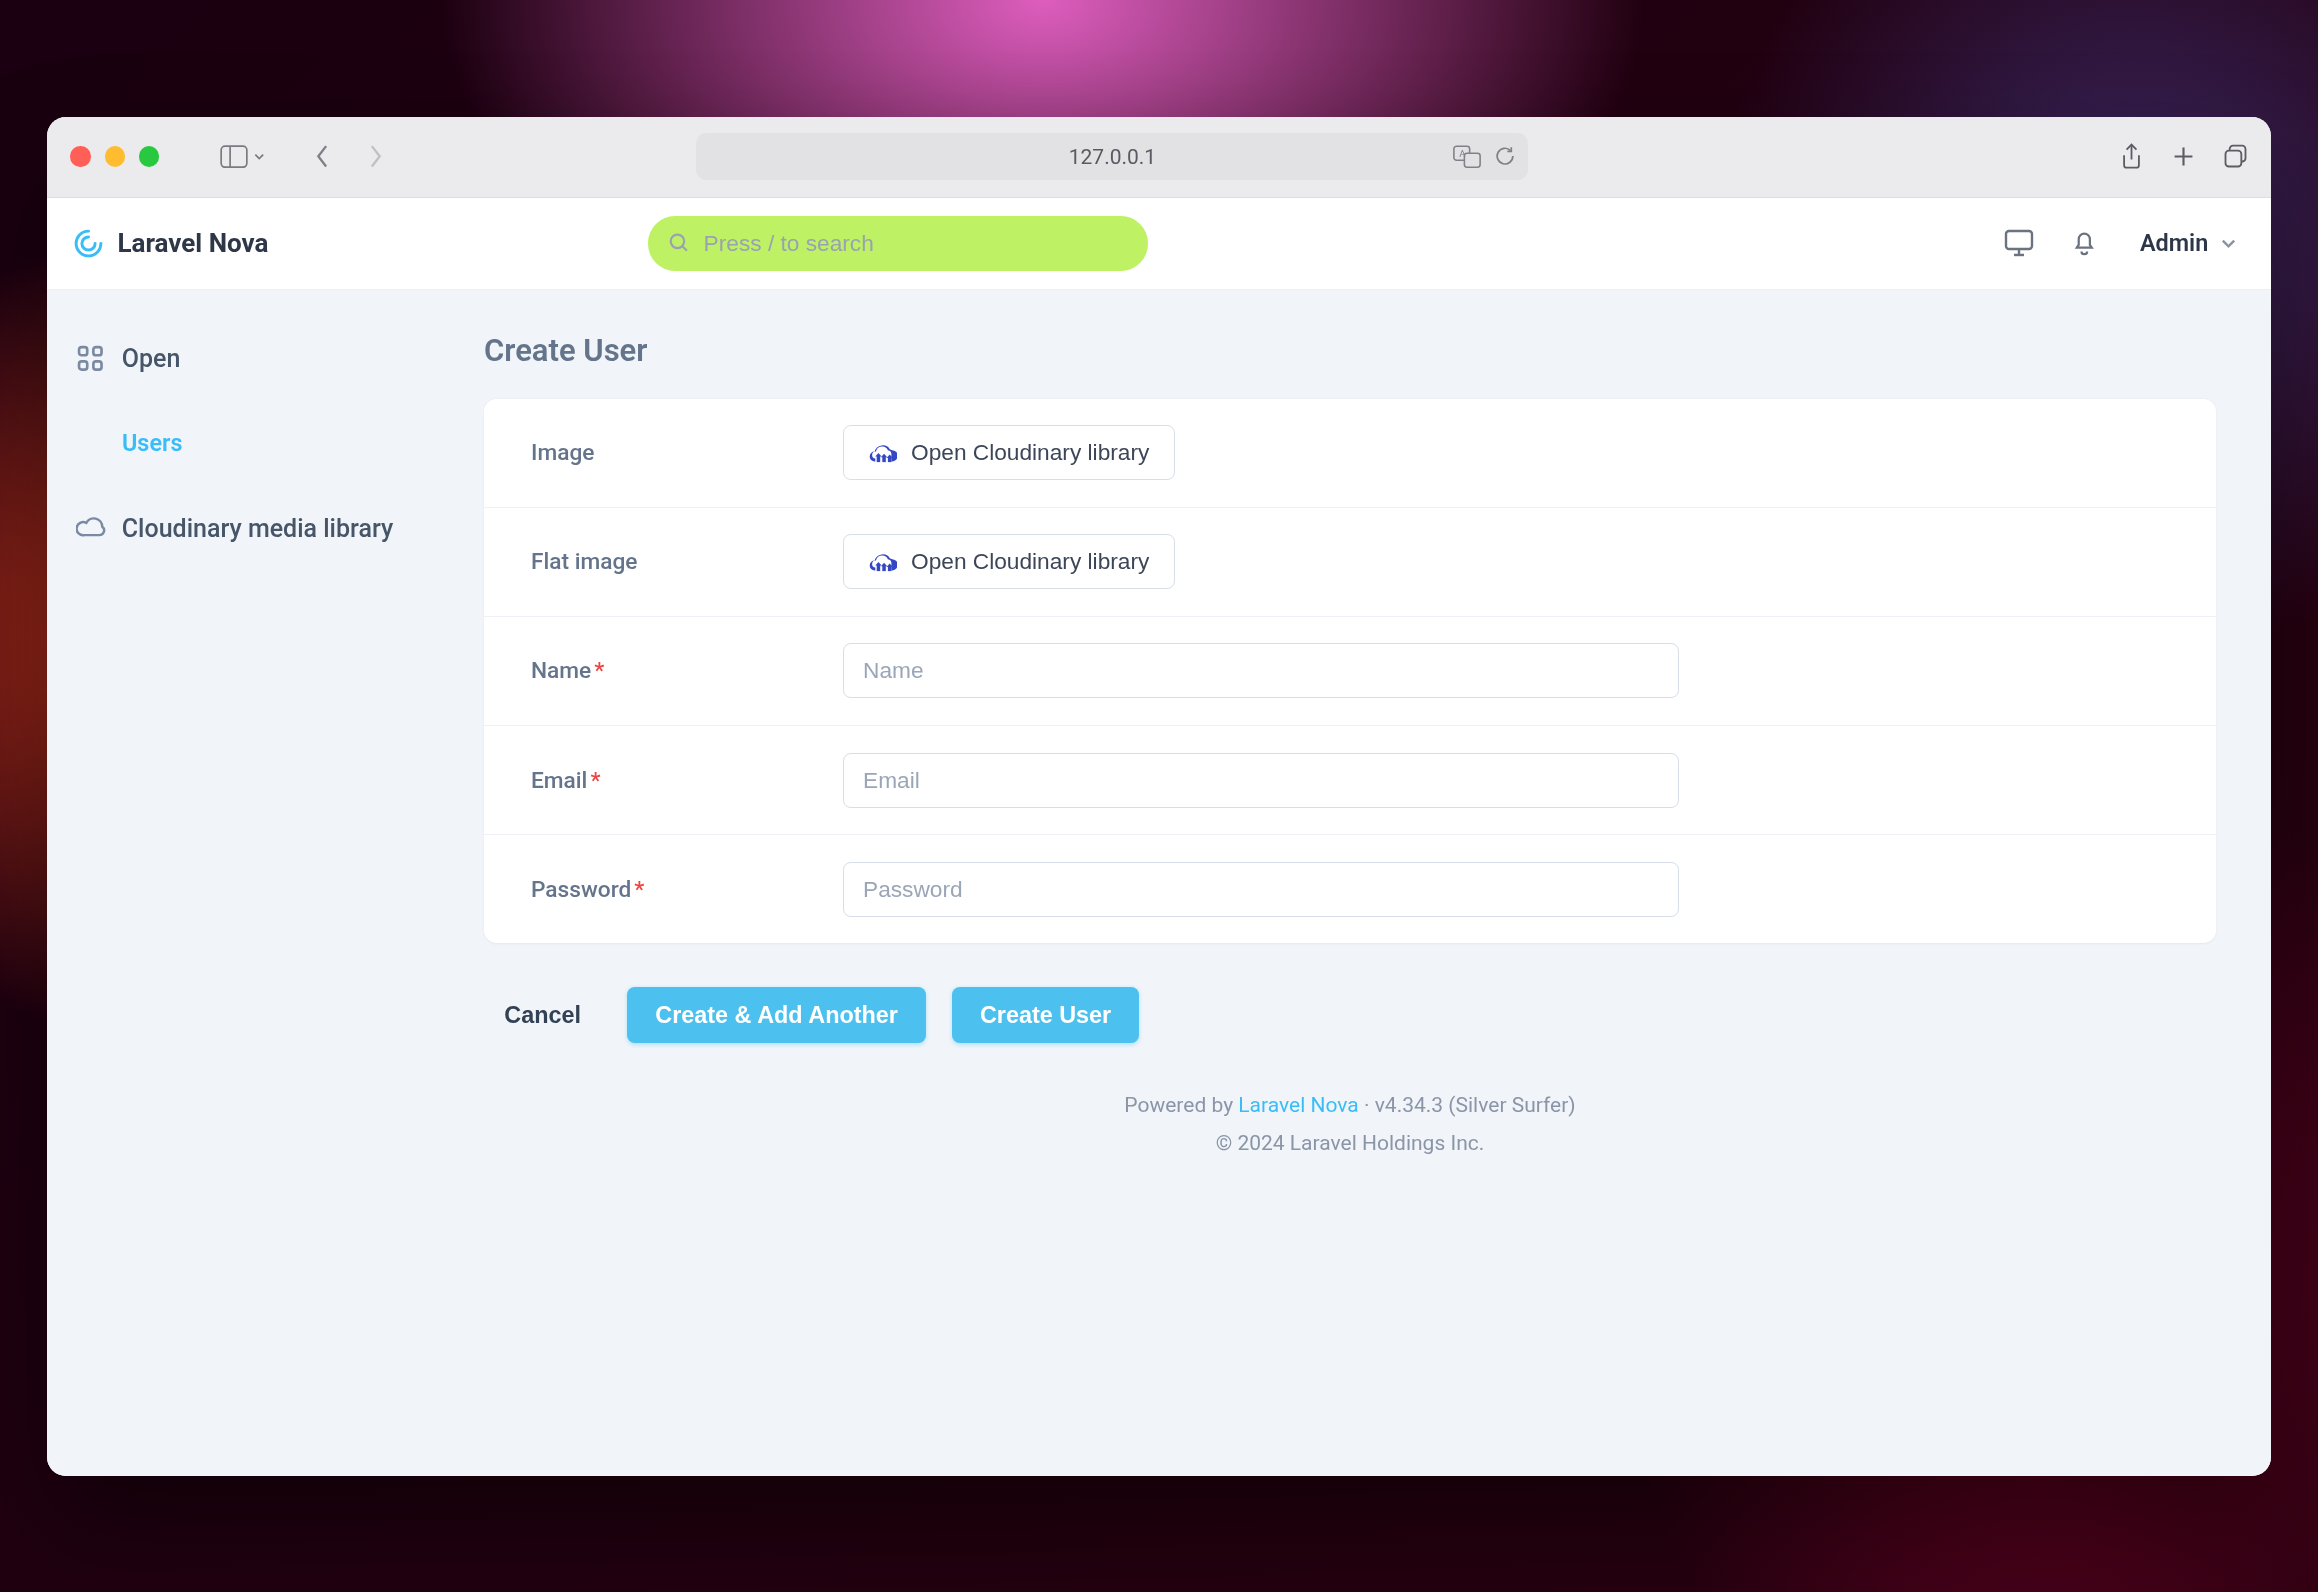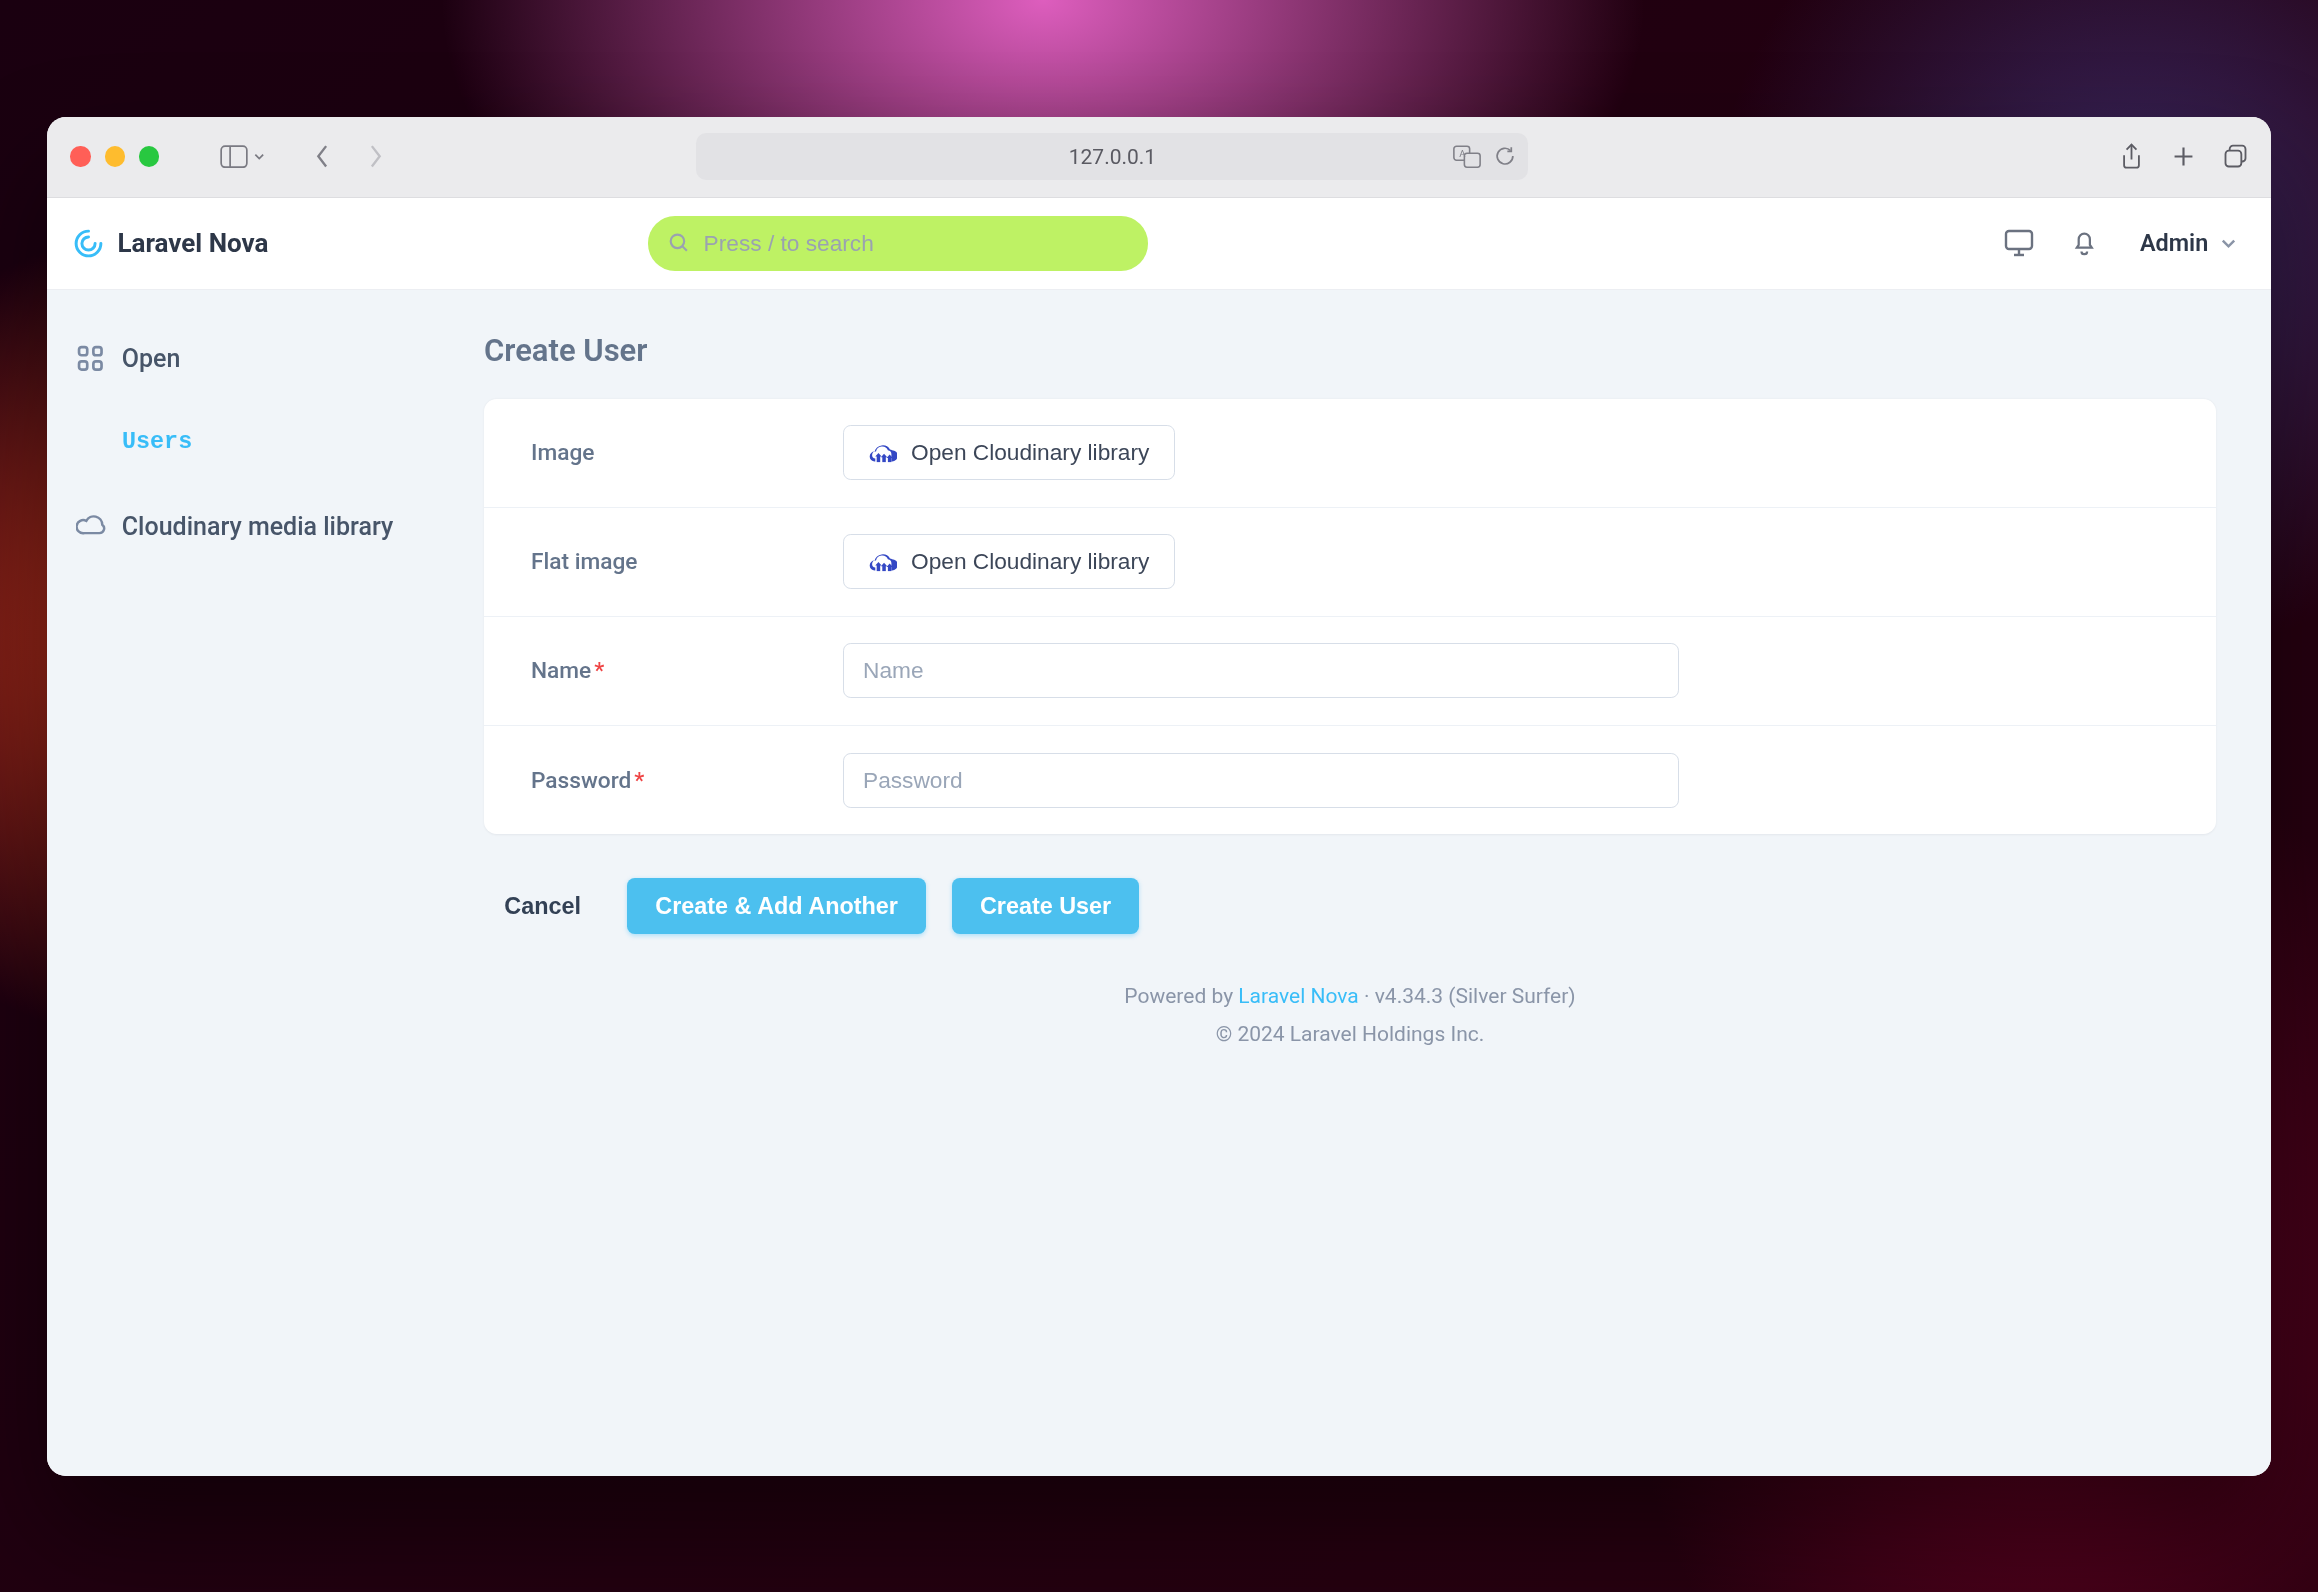--- a/index.html
+++ b/index.html
@@ -108,21 +108,21 @@
   .body { flex: 1; display: flex; background: #f1f5f9; overflow: auto; }
   .sidebar { width: 437px; padding: 42px 23.4px 42px 22px; }
   .nav-item, .nav-sub {
     display: flex; align-items: center; gap: 15.6px;
     padding: 11px 6.2px;
     color: #475569; font-size: 25px; font-weight: 500;
     border-radius: 7.8px; cursor: pointer;
   }
   .nav-item { margin-bottom: 33px; }
   .nav-item .icon { width: 31px; height: 31px; color: #7b8aa3; display:flex;align-items:center;justify-content:center; }
-  .nav-sub { padding-left: 53px; font-size: 23.4px; font-family: Liberation Mono, monospace; }
+  .nav-sub { padding-left: 53px; font-size: 23.4px; }
   .nav-sub.active { color: #38bdf8; font-weight: 600; }
   .nav-item.cloud { margin-top: 33px; align-items: flex-start; }
   .nav-item.cloud .label { line-height: 1.35; }
 
   .main { flex: 1; padding: 42px 55px 47px 0; }
   .page-title { color: #64748b; font-size: 31px; font-weight: 600; margin-bottom: 30px; }
 
   .card {
     background: #fff;
     border-radius: 12.5px;
@@ -365,20 +365,28 @@
 
         <div class="row">
           <div class="lbl">
             <span>Name</span><span class="req">*</span>
           </div>
           <div class="ctrl">
             <input class="text-input" type="text" placeholder="Name" style="">
           </div>
         </div>
 
+        <div class="row">
+          <div class="lbl">
+            <span>Email</span><span class="req">*</span>
+          </div>
+          <div class="ctrl">
+            <input class="text-input" type="text" placeholder="Email" style="">
+          </div>
+        </div>
 
         <div class="row">
           <div class="lbl">
             <span>Password</span><span class="req">*</span>
           </div>
           <div class="ctrl">
             <input class="text-input" type="password" placeholder="Password" style="">
           </div>
         </div>
 

